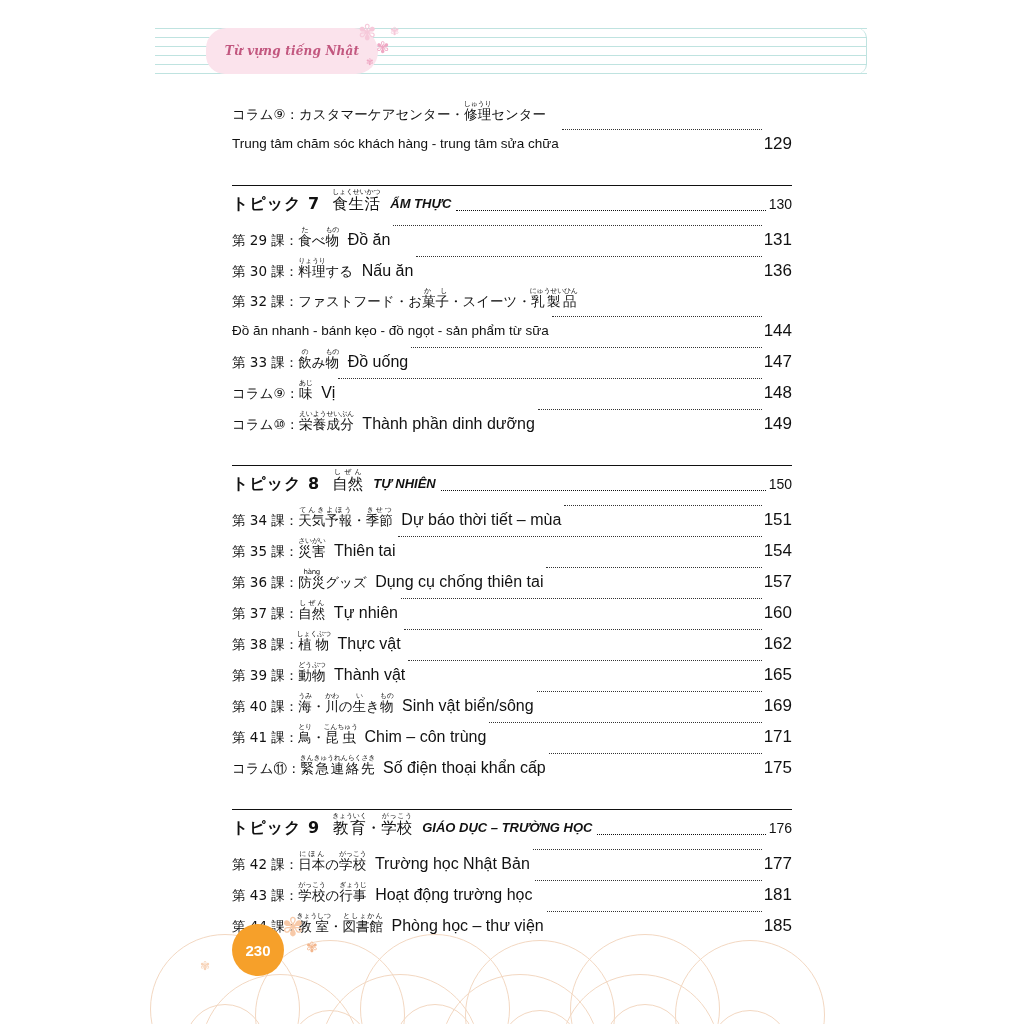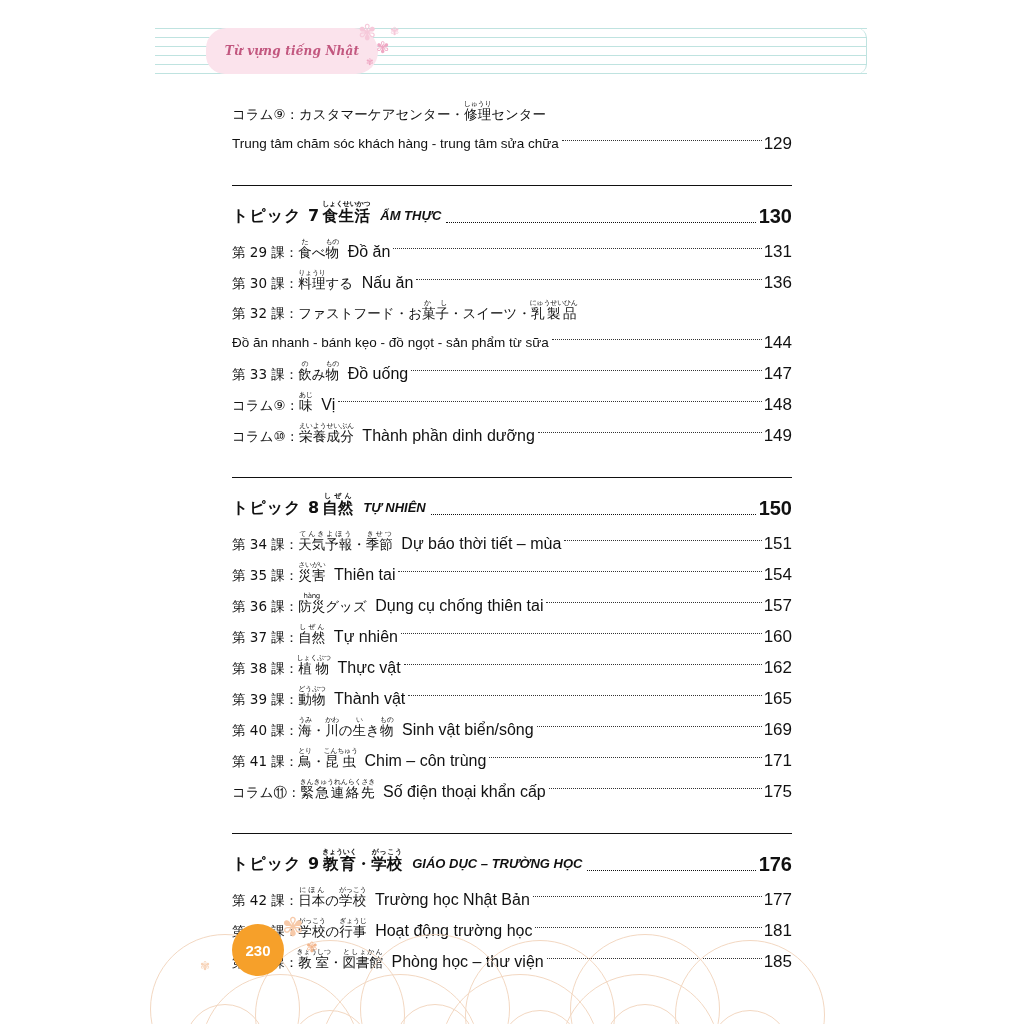--- a/index.html
+++ b/index.html
@@ -88,21 +88,21 @@
   
   .content {
     position: absolute;
     top: 100px;
     left: 232px;
     width: 560px;
   }
 
   .row {
     display: flex;
-    align-items: center;
+    align-items: flex-start;
     width: 560px;
     margin-bottom: 1px;
   }
   .row .label {
     white-space: nowrap;
     font-size: 13.5px;
     line-height: 30px;
     color: #111;
   }
   .row .dots {
@@ -137,60 +137,60 @@
     letter-spacing: -0.3px;
   }
 
   
   .row.plain .label { line-height: 28px; }
 
   
   .topic {
     margin-top: 26px;
     margin-bottom: 6px;
-    padding-top: 14px;
+    padding-top: 2px;
     border-top: 1.6px solid #111;
     display: flex;
     align-items: flex-end;
     width: 560px;
   }
   .topic .t-jp {
     font-family: "DejaVu Sans", sans-serif;
     font-size: 16px;
     font-weight: bold;
     letter-spacing: 1px;
     line-height: 26px;
     white-space: nowrap;
   }
   .topic .t-jp2 {
     font-family: "DejaVu Sans", sans-serif;
     font-size: 15.5px;
-    font-weight: bold;
+    font-weight: normal;
     line-height: 26px;
     white-space: nowrap;
-    margin-left: 2px;
+    margin-left: 12px;
   }
   .topic .t-vn {
     font-family: "Liberation Sans", sans-serif;
     font-size: 13px;
     font-weight: bold;
     font-style: italic;
     line-height: 26px;
     white-space: nowrap;
     margin-left: 10px;
   }
   .topic .dots {
     flex: 1 1 auto;
     border-bottom: 1.6px dotted #111;
     margin: 0 3px 6px 5px;
     height: 1px;
   }
   .topic .page {
-    font-size: 20px;
-    font-weight: bold;
+    font-size: 14px;
+    font-weight: normal;
     line-height: 26px;
     white-space: nowrap;
     text-align: center;
   }
 
   .sub-block { margin-top: 8px; }
 
   
   .footer {
     position: absolute;

